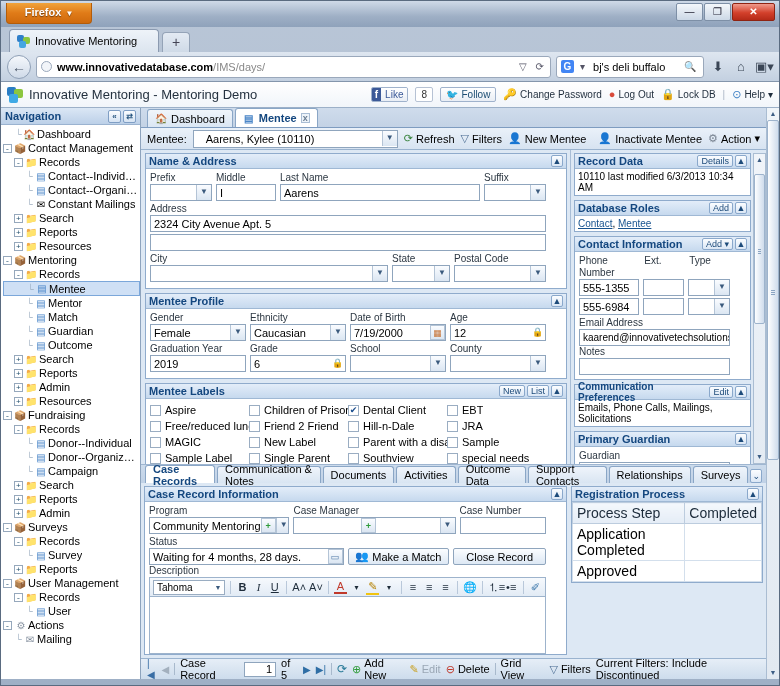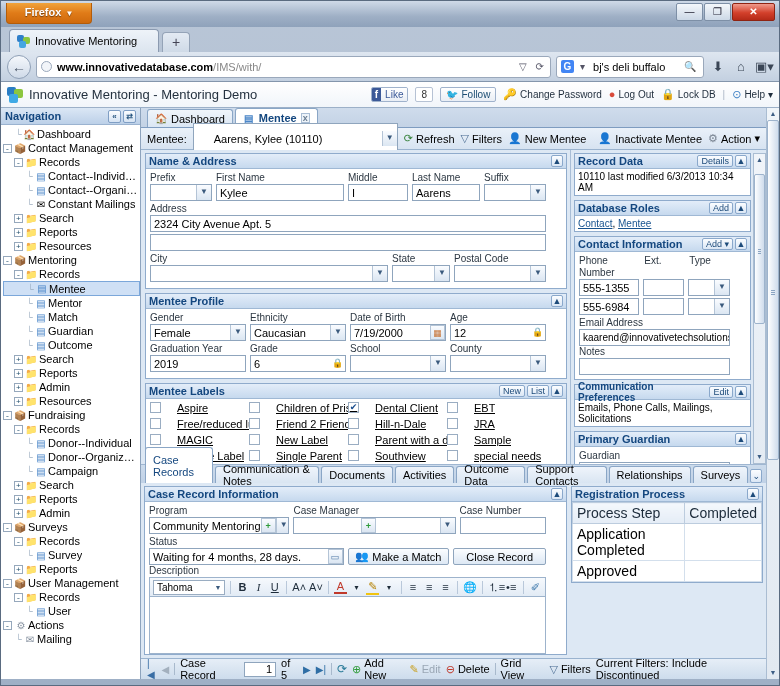--- a/index.html
+++ b/index.html
@@ -240,23 +240,23 @@
   .mtab .x { font-size: 9px; color: #6a7d92; border:1px solid #a9bdd4; background:#edf3f9; line-height:8px; padding:0 1px;}
 
   .toolrow {
     height: 22px; display: flex; align-items: center; gap: 6px;
     padding: 0 6px;
     background: linear-gradient(to bottom,#eaf1f9,#d7e3f1);
     border-bottom: 1px solid #9ab3cf;
   }
   .toolrow .lbl { font-size: 11px; }
   .combo {
-    height: 31px; background: #fff; border: 1px solid #8fa5bd;
+    height: 18px; background: #fff; border: 1px solid #8fa5bd;
     display: flex; align-items: center; font-size: 11px;
-    padding-left: 20px;
+    padding-left: 12px;
   }
   .combo .arrow {
     margin-left: auto; width: 15px; height: 15px;
     background: linear-gradient(to bottom,#fafcff,#dbe6f2);
     border-left: 1px solid #b4c4d6;
     text-align: center; line-height: 14px; font-size: 8px; color: #3b5a7d;
   }
   .tbtn { display: flex; align-items: center; gap: 3px; font-size: 11px; cursor: pointer; white-space: nowrap; }
   .tbtn .ic { font-size: 11px; }
 
@@ -301,21 +301,21 @@
     margin-left: auto; width: 15px; height: 15px; flex: none;
     text-align: center; line-height: 15px; font-size: 9px;
   }
   .inp .addon.lock { color: #e0a72b; }
   .inp .addon.cal { color: #c8763a; }
   .inp .addon.btnsq { background: linear-gradient(to bottom,#fafcff,#dbe6f2); border: 1px solid #b4c4d6; }
   .inp .addon.plus { color: #2e9b38; font-weight: bold; }
   .inp .addon.clear { color: #3a5f88; font-weight: bold; }
 
   .chkgrid { display: flex; flex-wrap: wrap; }
-  .chkcell { width: 25%; display: flex; align-items: flex-start; gap: 16px; height: 16px; font-size: 11px; text-decoration: underline; }
+  .chkcell { width: 25%; display: flex; align-items: center; gap: 4px; height: 16px; font-size: 11px; }
   .cbox {
     width: 11px; height: 11px; border: 1px solid #9aadc2; background: #fff;
     flex: none; text-align: center; line-height: 9px; font-size: 9px; color: #1b4f8f;
   }
   .chktxt { overflow: hidden; white-space: nowrap; }
 
   
   .wright {
     width: 196px; flex: none;
     background: #dde8f4;
@@ -350,21 +350,21 @@
     padding: 0 4px;
     border-top: 1px solid #9fb6d1;
     background: linear-gradient(to bottom,#ccdbec,#c0d1e6);
   }
   .btab {
     height: 17px; padding: 0 7px;
     border: 1px solid #8aa6c6; border-bottom: none; border-radius: 3px 3px 0 0;
     background: linear-gradient(to bottom,#eff4fb,#d9e5f2);
     font-size: 11px; display: flex; align-items: center; cursor: pointer;
   }
-  .btab.active { background: #fff; font-weight: normal; color: #14477f; height: 36px; }
+  .btab.active { background: #fff; font-weight: bold; color: #14477f; height: 18px; }
   .btabs .chev {
     margin-left: auto; width: 15px; height: 14px; border: 1px solid #8aa8cb; border-radius: 2px;
     background: linear-gradient(to bottom,#fbfdff,#dbe7f5);
     text-align: center; line-height: 12px; font-size: 9px; color: #1d4b7a; cursor:pointer;
   }
   .bcontent { flex: 1; display: flex; min-height: 0; padding: 3px; gap: 4px; }
   .bleft { flex: 1; min-width: 0; }
   .bright { width: 192px; flex: none; }
 
   .rtebar {
@@ -447,21 +447,21 @@
         </span>
       <span>Innovative Mentoring</span>
     </div>
     <div class="ftab-new">+</div>
   </div>
 
   <div class="navbar">
     <div class="backbtn">←</div>
     <div class="urlbar">
       <span class="globe"></span>
-      <span class="url"><b>www.innovativedatabase.com</b><span>/IMS/with/</span></span>
+      <span class="url"><b>www.innovativedatabase.com</b><span>/IMS/days/</span></span>
       <span class="urlbtn">▽</span>
       <span class="urlbtn">⟳</span>
     </div>
     <div class="searchbar">
       <span class="glogo">G</span>
       <span class="urlbtn">▾</span>
       <input value="bj's deli buffalo" style="">
       <span class="urlbtn">🔍</span>
     </div>
     <span class="navicon">⬇</span>
@@ -764,24 +764,20 @@
               </div>
               <div class="panel-b">
                 <div class="frow">
                   <div class="fld" style="width:62px">
                     <span class="flbl">Prefix</span>
                     <span class="inp">
                         <span></span>
                         <span class="sarrow">▼</span>
                       </span>
                   </div>
-                  <div class="fld" style="width:128px">
-                    <span class="flbl">First Name</span>
-                    <span class="inp">Kylee</span>
-                  </div>
                   <div class="fld" style="width:60px">
                     <span class="flbl">Middle</span>
                     <span class="inp">I</span>
                   </div>
                   <div class="fld" style="flex:1">
                     <span class="flbl">Last Name</span>
                     <span class="inp">Aarens</span>
                   </div>
                   <div class="fld" style="width:62px">
                     <span class="flbl">Suffix</span>

